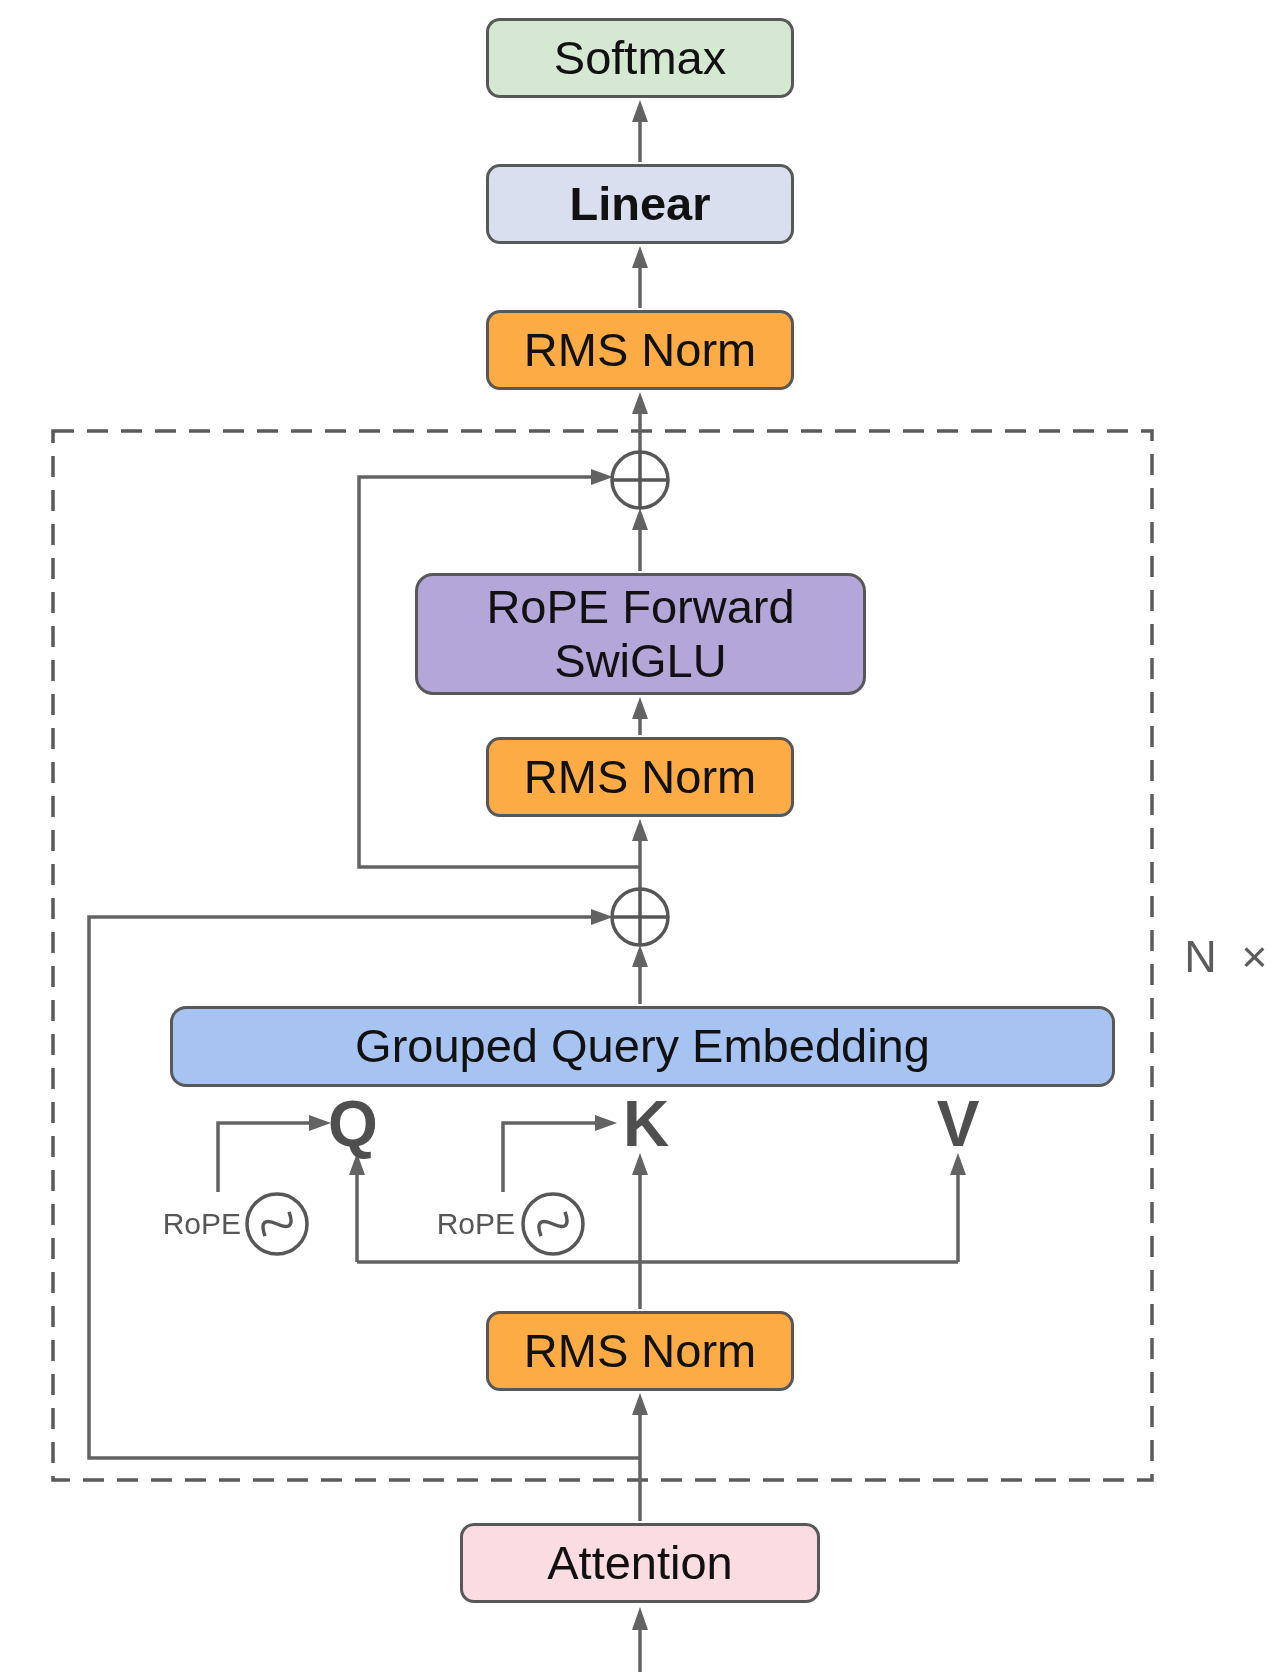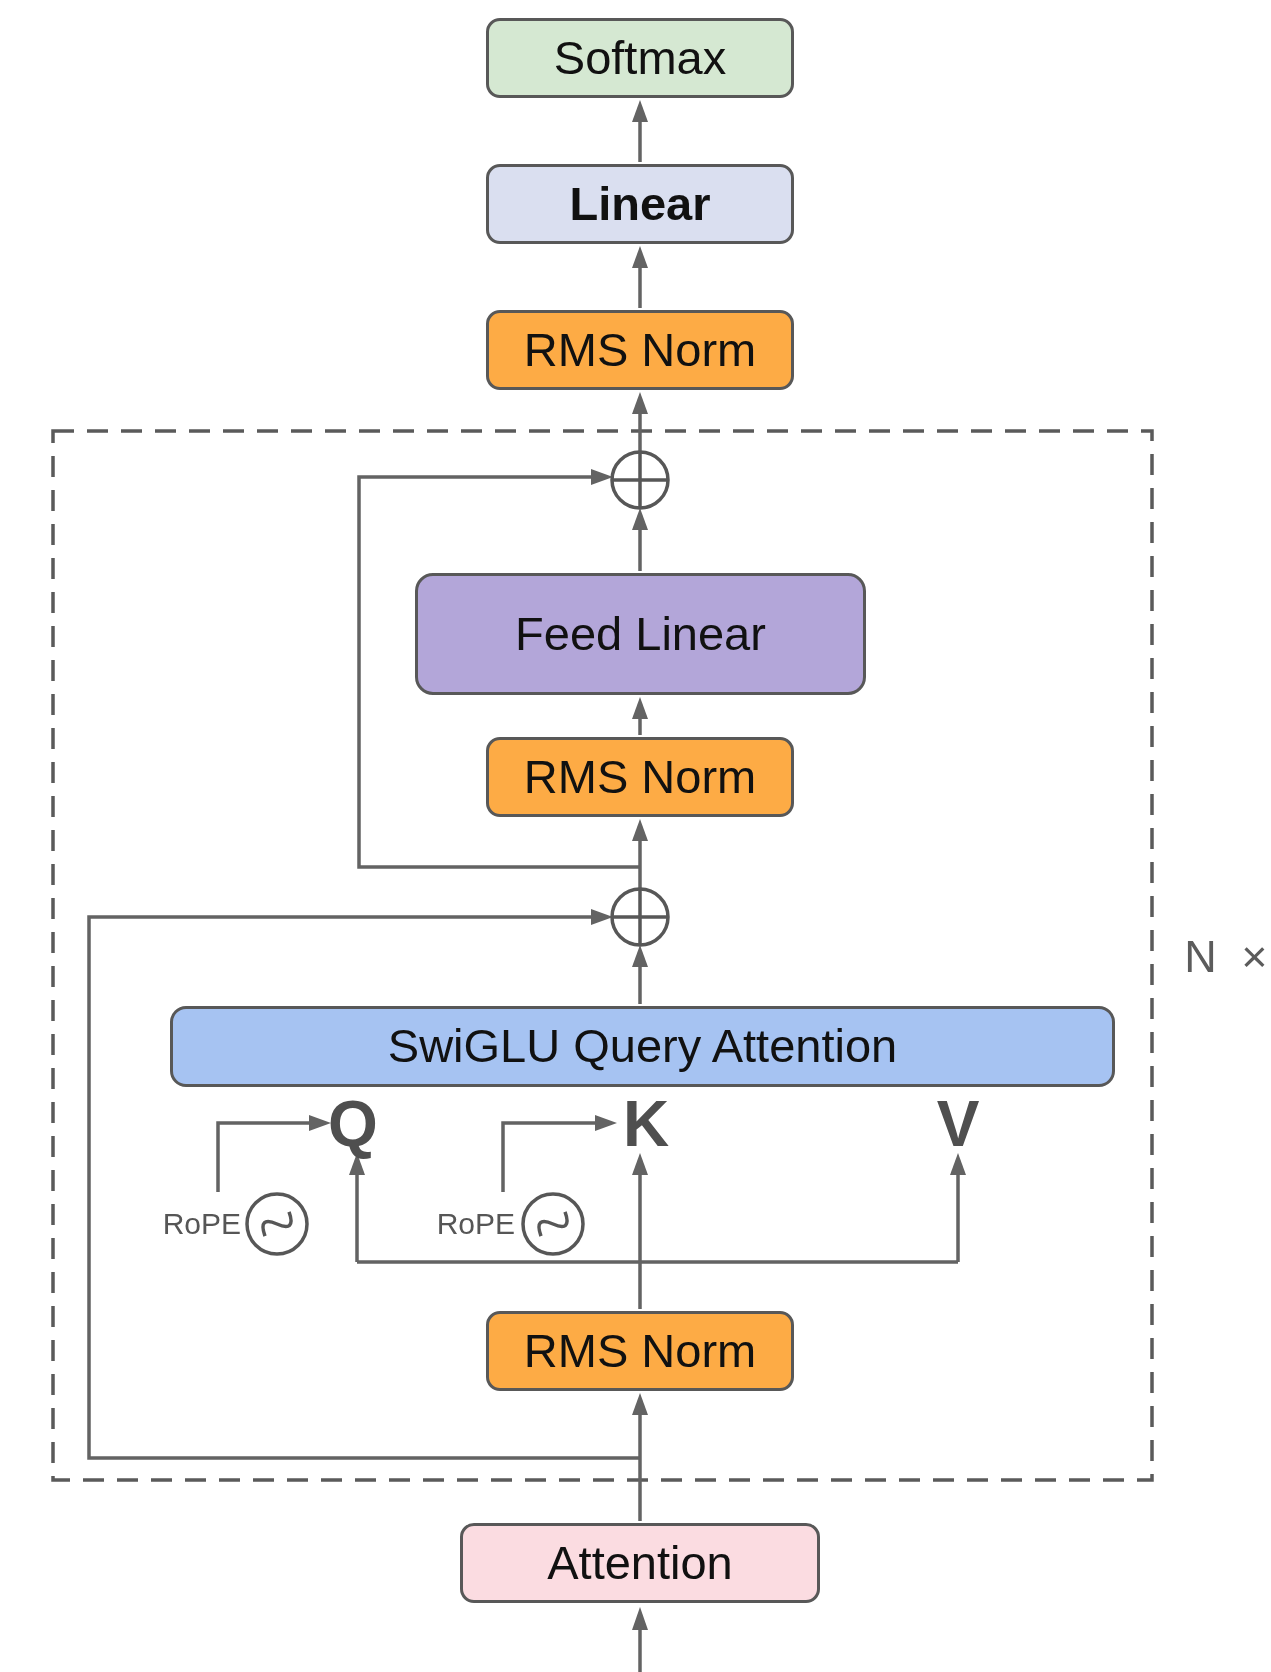--- a/index.html
+++ b/index.html
@@ -96,26 +96,27 @@
     </g>
   </svg>
 
   <div class="block" style="left: 486px; top: 18px; width: 308px; height: 80px; background-color: rgb(213, 232, 210);">Softmax</div>
 
   <div class="block" style="left: 486px; top: 164px; width: 308px; height: 80px; background-color: rgb(218, 223, 240); font-weight: bold;">Linear</div>
 
   <div class="block" style="left: 486px; top: 310px; width: 308px; height: 80px; background-color: rgb(253, 171, 69);">RMS Norm</div>
 
   <div class="block" style="left: 415px; top: 573px; width: 451px; height: 122px; border-radius: 18px; flex-direction: column; background-color: rgb(179, 166, 217);">
-    <div>Feed Linear</div>
+    <div>RoPE Forward</div>
+    <div>SwiGLU</div>
   </div>
 
   <div class="block" style="left: 486px; top: 737px; width: 308px; height: 80px; background-color: rgb(253, 171, 69);">RMS Norm</div>
 
-  <div class="block" style="left: 170px; top: 1006px; width: 945px; height: 81px; border-radius: 16px; background-color: rgb(166, 195, 242);">SwiGLU Query Attention</div>
+  <div class="block" style="left: 170px; top: 1006px; width: 945px; height: 81px; border-radius: 16px; background-color: rgb(166, 195, 242);">Grouped Query Embedding</div>
 
   <div class="block" style="left: 486px; top: 1311px; width: 308px; height: 80px; background-color: rgb(253, 171, 69);">RMS Norm</div>
 
   <div class="block" style="left: 460px; top: 1523px; width: 360px; height: 80px; background-color: rgb(251, 220, 225);">Attention</div>
 
   <div class="lbl qkv" style="left:353px;top:1124px;">Q</div>
   <div class="lbl qkv" style="left:646px;top:1124px;">K</div>
   <div class="lbl qkv" style="left:958px;top:1124px;">V</div>
 
   <div class="lbl rope" style="left:241px;top:1224px;">RoPE</div>

